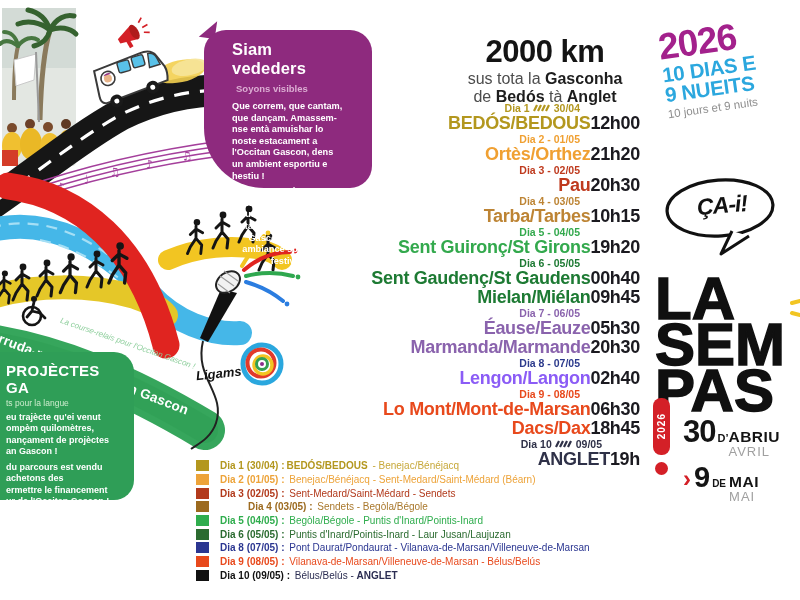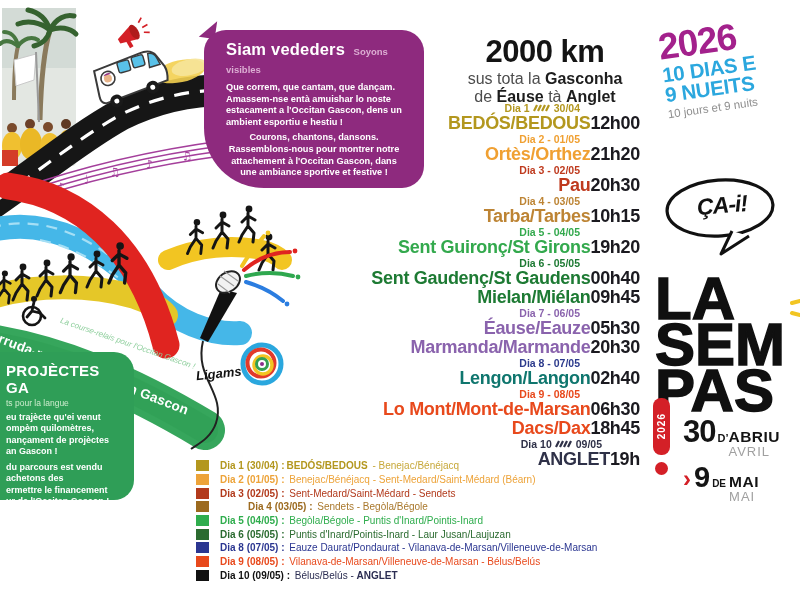--- a/index.html
+++ b/index.html
@@ -2,22 +2,22 @@
 <html><head>
 <meta charset="utf-8">
 <style>
   html,body{margin:0;padding:0;background:#fff;}
   .poster{position:relative;width:800px;height:600px;background:#ffffff;overflow:hidden;
           font-family:"Liberation Sans",sans-serif;color:#1b1a20;}
   .abs{position:absolute;}
   svg{display:block;}
 
   
-  .intro-box{left:204px;top:30px;width:220px;height:158px;background:#8e2a7e;
-             border-radius:22px 22px 22px 60px;padding:10px 22px;box-sizing:border-box;color:#fff;}
+  .intro-box{left:204px;top:30px;width:168px;height:158px;background:#8e2a7e;
+             border-radius:22px 22px 22px 60px;padding:10px 28px;box-sizing:border-box;color:#fff;}
   .intro-tail{left:200px;top:20px;width:0;height:0;border-left:16px solid transparent;
               border-bottom:18px solid #8e2a7e;transform:rotate(8deg);}
   .intro-title{font-size:16.5px;font-weight:bold;letter-spacing:.2px;}
   .intro-sub{font-size:9.5px;font-weight:bold;color:#dcaed3;margin-left:4px;}
   .intro-p1{margin-top:5px;font-size:9.2px;font-weight:bold;line-height:11.6px;}
   .intro-p2{margin-top:4px;font-size:9.2px;font-weight:bold;line-height:11.6px;text-align:center;}
 
   
   .headline{left:440px;top:34px;width:210px;text-align:center;}
   .hl-distance{font-size:31px;font-weight:bold;color:#141414;letter-spacing:-.5px;}
@@ -244,21 +244,21 @@
   <div class="abs intro-box">
     <span class="intro-title">Siam vededers</span>
     <span class="intro-sub">Soyons visibles</span>
     <div class="intro-p1">Que correm, que cantam, que dançam. Amassem-nse entà amuishar lo noste estacament a l'Occitan Gascon, dens un ambient esportiu e hestiu !</div>
     <div class="intro-p2">Courons, chantons, dansons. Rassemblons-nous pour montrer notre attachement à l'Occitan Gascon, dans une ambiance sportive et festive !</div>
   </div>
 
   <div class="abs headline">
     <div class="hl-distance">2000 km</div>
     <div class="hl-sub"><span>sus tota la </span><b>Gasconha</b></div>
-    <div class="hl-sub"><span>de </span><b>Éause</b><span> tà </span><b>Anglet</b></div>
+    <div class="hl-sub"><span>de </span><b>Bedós</b><span> tà </span><b>Anglet</b></div>
   </div>
 
   <div class="abs schedule" id="schedule">
       <div class="entry">
         <div class="entry-label" style="color: rgb(179, 151, 30); padding-right: 60px;">
           <span>Dia 1</span>
           <span><svg width="18" height="8" viewBox="0 0 18 8" style="display:inline-block">
               <path d="M1,7 L4,1 M5,7 L8,1 M9,7 L12,1 M13,7 L16,1" stroke="currentColor" stroke-width="2.2"></path>
             </svg></span>
           <span>30/04</span>
@@ -300,21 +300,21 @@
         <div class="entry-label" style="color: rgb(138, 99, 173); padding-right: 60px;">
           <span>Dia 7 - 06/05</span>
         </div>
         <div class="entry-row"><span class="city" style="color: rgb(138, 99, 173);">Éause/Eauze</span><span class="time" style="color: rgb(27, 26, 32);">05h30</span></div>
         <div class="entry-row"><span class="city" style="color: rgb(138, 99, 173);">Marmanda/Marmande</span><span class="time" style="color: rgb(27, 26, 32);">20h30</span></div>
       </div>
       <div class="entry">
         <div class="entry-label" style="color: rgb(44, 58, 140); padding-right: 60px;">
           <span>Dia 8 - 07/05</span>
         </div>
-        <div class="entry-row"><span class="city" style="color: #0f766e; text-align: right;">Lengon/Langon</span><span class="time" style="color: rgb(27, 26, 32);">02h40</span></div>
+        <div class="entry-row"><span class="city" style="color: #8b5cf6; text-align: right;">Lengon/Langon</span><span class="time" style="color: rgb(27, 26, 32);">02h40</span></div>
       </div>
       <div class="entry">
         <div class="entry-label" style="color: rgb(232, 73, 28); padding-right: 60px;">
           <span>Dia 9 - 08/05</span>
         </div>
         <div class="entry-row"><span class="city" style="color: rgb(232, 73, 28);">Lo Mont/Mont-de-Marsan</span><span class="time" style="color: rgb(27, 26, 32);">06h30</span></div>
         <div class="entry-row"><span class="city" style="color: rgb(232, 73, 28);">Dacs/Dax</span><span class="time" style="color: rgb(27, 26, 32);">18h45</span></div>
       </div>
       <div class="entry">
         <div class="entry-label" style="color: rgb(47, 49, 72); padding-right: 38px;">
@@ -413,21 +413,21 @@
       <div class="leg-row">
         <span class="leg-sq" style="background: rgb(47, 173, 77);"></span>
         <span class="leg-txt" style="color: rgb(47, 173, 77);"><b style="color: rgb(47, 173, 77);">Dia 5 (04/05) :</b><span> Begòla/Bégole - Puntis d'Inard/Pointis-Inard</span></span>
       </div>
       <div class="leg-row">
         <span class="leg-sq" style="background: rgb(43, 107, 48);"></span>
         <span class="leg-txt" style="color: rgb(43, 107, 48);"><b style="color: rgb(43, 107, 48);">Dia 6 (05/05) :</b><span> Puntis d'Inard/Pointis-Inard - Laur Jusan/Laujuzan</span></span>
       </div>
       <div class="leg-row">
         <span class="leg-sq" style="background: rgb(43, 54, 145);"></span>
-        <span class="leg-txt" style="color: rgb(43, 54, 145);"><b style="color: rgb(43, 54, 145);">Dia 8 (07/05) :</b><span> Eauze Daurat/Pondaurat - Vilanava-de-Marsan/Villeneuve-de-Marsan</span></span>
+        <span class="leg-txt" style="color: rgb(43, 54, 145);"><b style="color: rgb(43, 54, 145);">Dia 8 (07/05) :</b><span> Pont Daurat/Pondaurat - Vilanava-de-Marsan/Villeneuve-de-Marsan</span></span>
       </div>
       <div class="leg-row">
         <span class="leg-sq" style="background: rgb(232, 73, 28);"></span>
         <span class="leg-txt" style="color: rgb(232, 73, 28);"><b style="color: rgb(232, 73, 28);">Dia 9 (08/05) :</b><span> Vilanava-de-Marsan/Villeneuve-de-Marsan - Bélus/Belús</span></span>
       </div>
       <div class="leg-row">
         <span class="leg-sq" style="background: rgb(17, 17, 17);"></span>
         <span class="leg-txt" style="color: rgb(43, 45, 82);"><b style="color: rgb(17, 17, 17);">Dia 10 (09/05) :</b><span> Bélus/Belús - </span><b>ANGLET</b></span>
       </div>
     </div>

